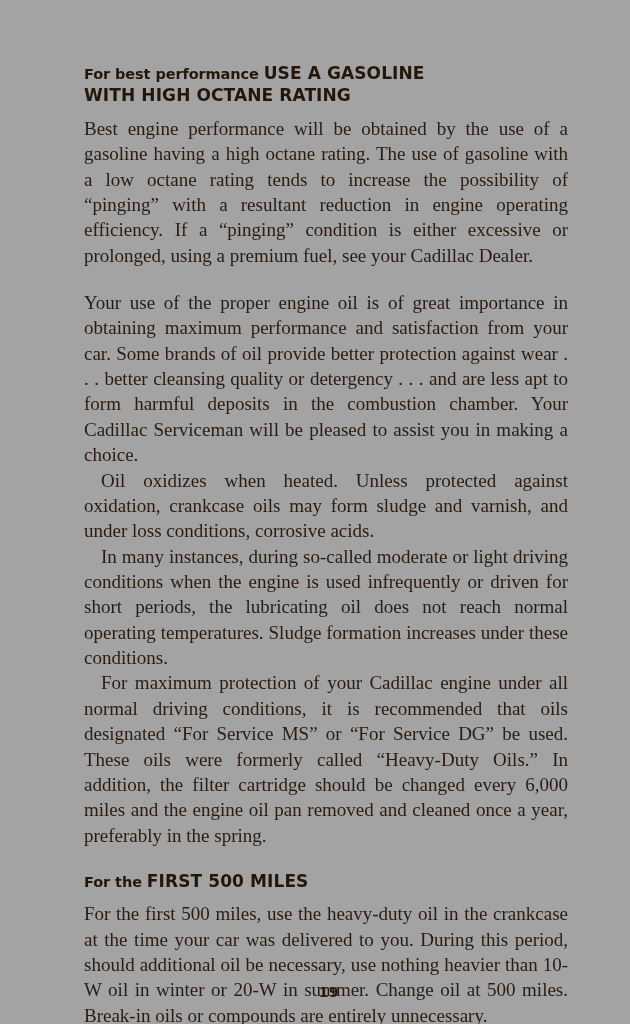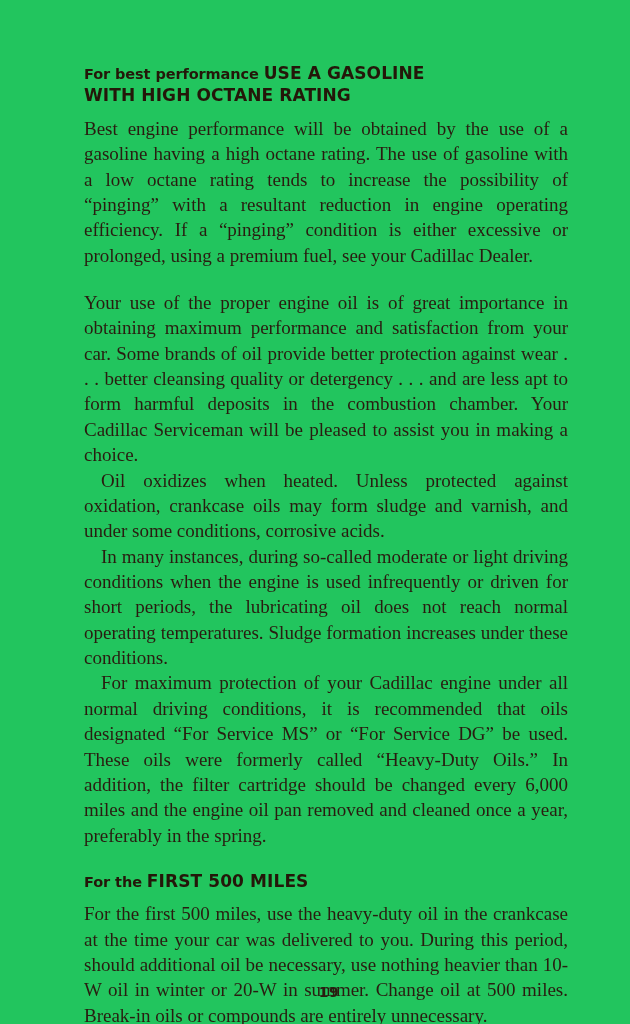--- a/index.html
+++ b/index.html
@@ -12,21 +12,21 @@
     background: #f6cfa0;
     font-family: "Liberation Serif", serif;
     color: #2b1d12;
     overflow: hidden;
   }
   .page {
     position: relative;
     width: 630px;
     height: 1024px;
     background: linear-gradient(180deg, #f7d3a6 0%, #f6cda0 45%, #f3c housed 100%);
-    background-color: #22c55e;
+    background-color: #a3a3a3;
     box-sizing: border-box;
     padding: 62px 63px 20px 84px;
   }
   .content {
     width: 484px;
   }
   h2.section-title {
     font-family: "DejaVu Sans", sans-serif;
     font-weight: bold;
     font-size: 15.5px;
@@ -86,21 +86,21 @@
     <div class="block">
       <h2 class="section-title">
         <span class="small">For best performance </span><span class="big">USE A GASOLINE</span>
         <span class="title-line2 big">WITH HIGH OCTANE RATING</span>
       </h2>
       <p class="body">Best engine performance will be obtained by the use of a gasoline having a high octane rating. The use of gasoline with a low octane rating tends to increase the possibility of “pinging” with a resultant reduction in engine operating efficiency. If a “pinging” condition is either excessive or prolonged, using a premium fuel, see your Cadillac Dealer.</p>
     </div>
 
     <div class="block">
       <p class="body">Your use of the proper engine oil is of great importance in obtaining maximum performance and satisfaction from your car. Some brands of oil provide better protection against wear . . . better cleansing quality or detergency . . . and are less apt to form harmful deposits in the combustion chamber. Your Cadillac Serviceman will be pleased to assist you in making a choice.</p>
-      <p class="body indent">Oil oxidizes when heated. Unless protected against oxidation, crankcase oils may form sludge and varnish, and under some conditions, corrosive acids.</p>
+      <p class="body indent">Oil oxidizes when heated. Unless protected against oxidation, crankcase oils may form sludge and varnish, and under loss conditions, corrosive acids.</p>
       <p class="body indent">In many instances, during so-called moderate or light driving conditions when the engine is used infrequently or driven for short periods, the lubricating oil does not reach normal operating temperatures. Sludge formation increases under these conditions.</p>
       <p class="body indent">For maximum protection of your Cadillac engine under all normal driving conditions, it is recommended that oils designated “For Service MS” or “For Service DG” be used. These oils were formerly called “Heavy-Duty Oils.” In addition, the filter cartridge should be changed every 6,000 miles and the engine oil pan removed and cleaned once a year, preferably in the spring.</p>
     </div>
 
     <div class="block">
       <h2 class="section-title">
         <span class="small">For the </span><span class="big">FIRST 500 MILES</span>
       </h2>
       <p class="body">For the first 500 miles, use the heavy-duty oil in the crankcase at the time your car was delivered to you. During this period, should additional oil be necessary, use nothing heavier than 10-W oil in winter or 20-W in summer. Change oil at 500 miles. Break-in oils or compounds are entirely unnecessary.</p>
     </div>

